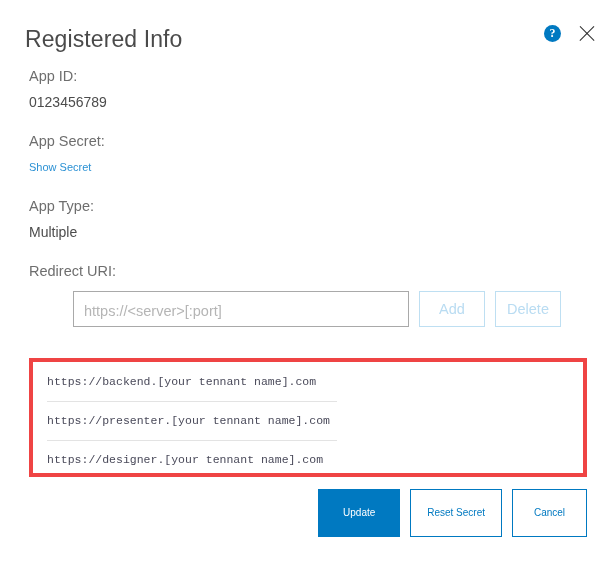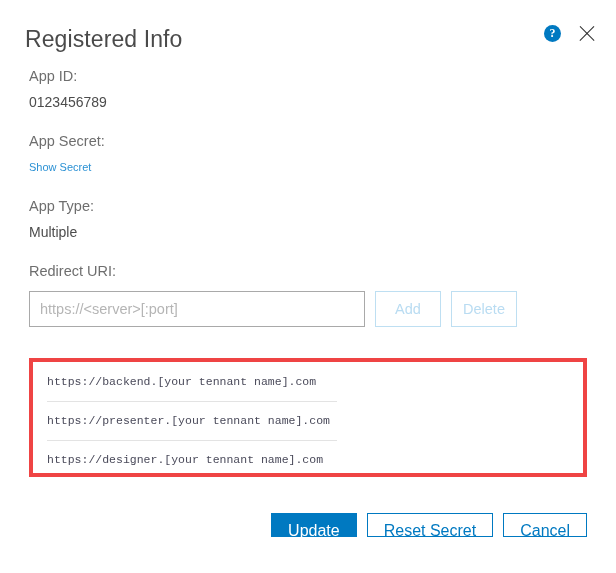--- a/index.html
+++ b/index.html
@@ -120,24 +120,25 @@
     gap: 10px;
   }
   .uri-input {
     width: 336px;
     height: 36px;
     box-sizing: border-box;
     border: 1px solid #a9a9a9;
     background: #ffffff;
     padding: 0 10px;
     font-family: "Liberation Sans", sans-serif;
-    font-size: 16px;
+    font-size: 20px;
     color: #4c4c4c;
     outline: none;
     border-radius: 0;
+    margin-left: 44px;
   }
   .uri-input::placeholder {
     color: #b5b5b5;
     font-size: 14.5px;
   }
   .btn-small {
     width: 66px;
     height: 36px;
     box-sizing: border-box;
     background: #ffffff;
@@ -184,24 +185,24 @@
 
   
   .footer {
     position: absolute;
     right: 29px;
     bottom: 36px;
     display: flex;
     gap: 10px;
   }
   .btn {
-    height: 24px;
-    box-sizing: border-box;
-    font-family: "Liberation Sans", sans-serif;
-    font-size: 16px;
+    height: 48px;
+    box-sizing: border-box;
+    font-family: "Liberation Sans", sans-serif;
+    font-size: 10px;
     font-weight: 400;
     border-radius: 0;
     cursor: pointer;
     padding: 0 16px;
     line-height: 34px;
   }
   .btn-primary {
     background: #0079c1;
     border: 1px solid #0079c1;
     color: #ffffff;

